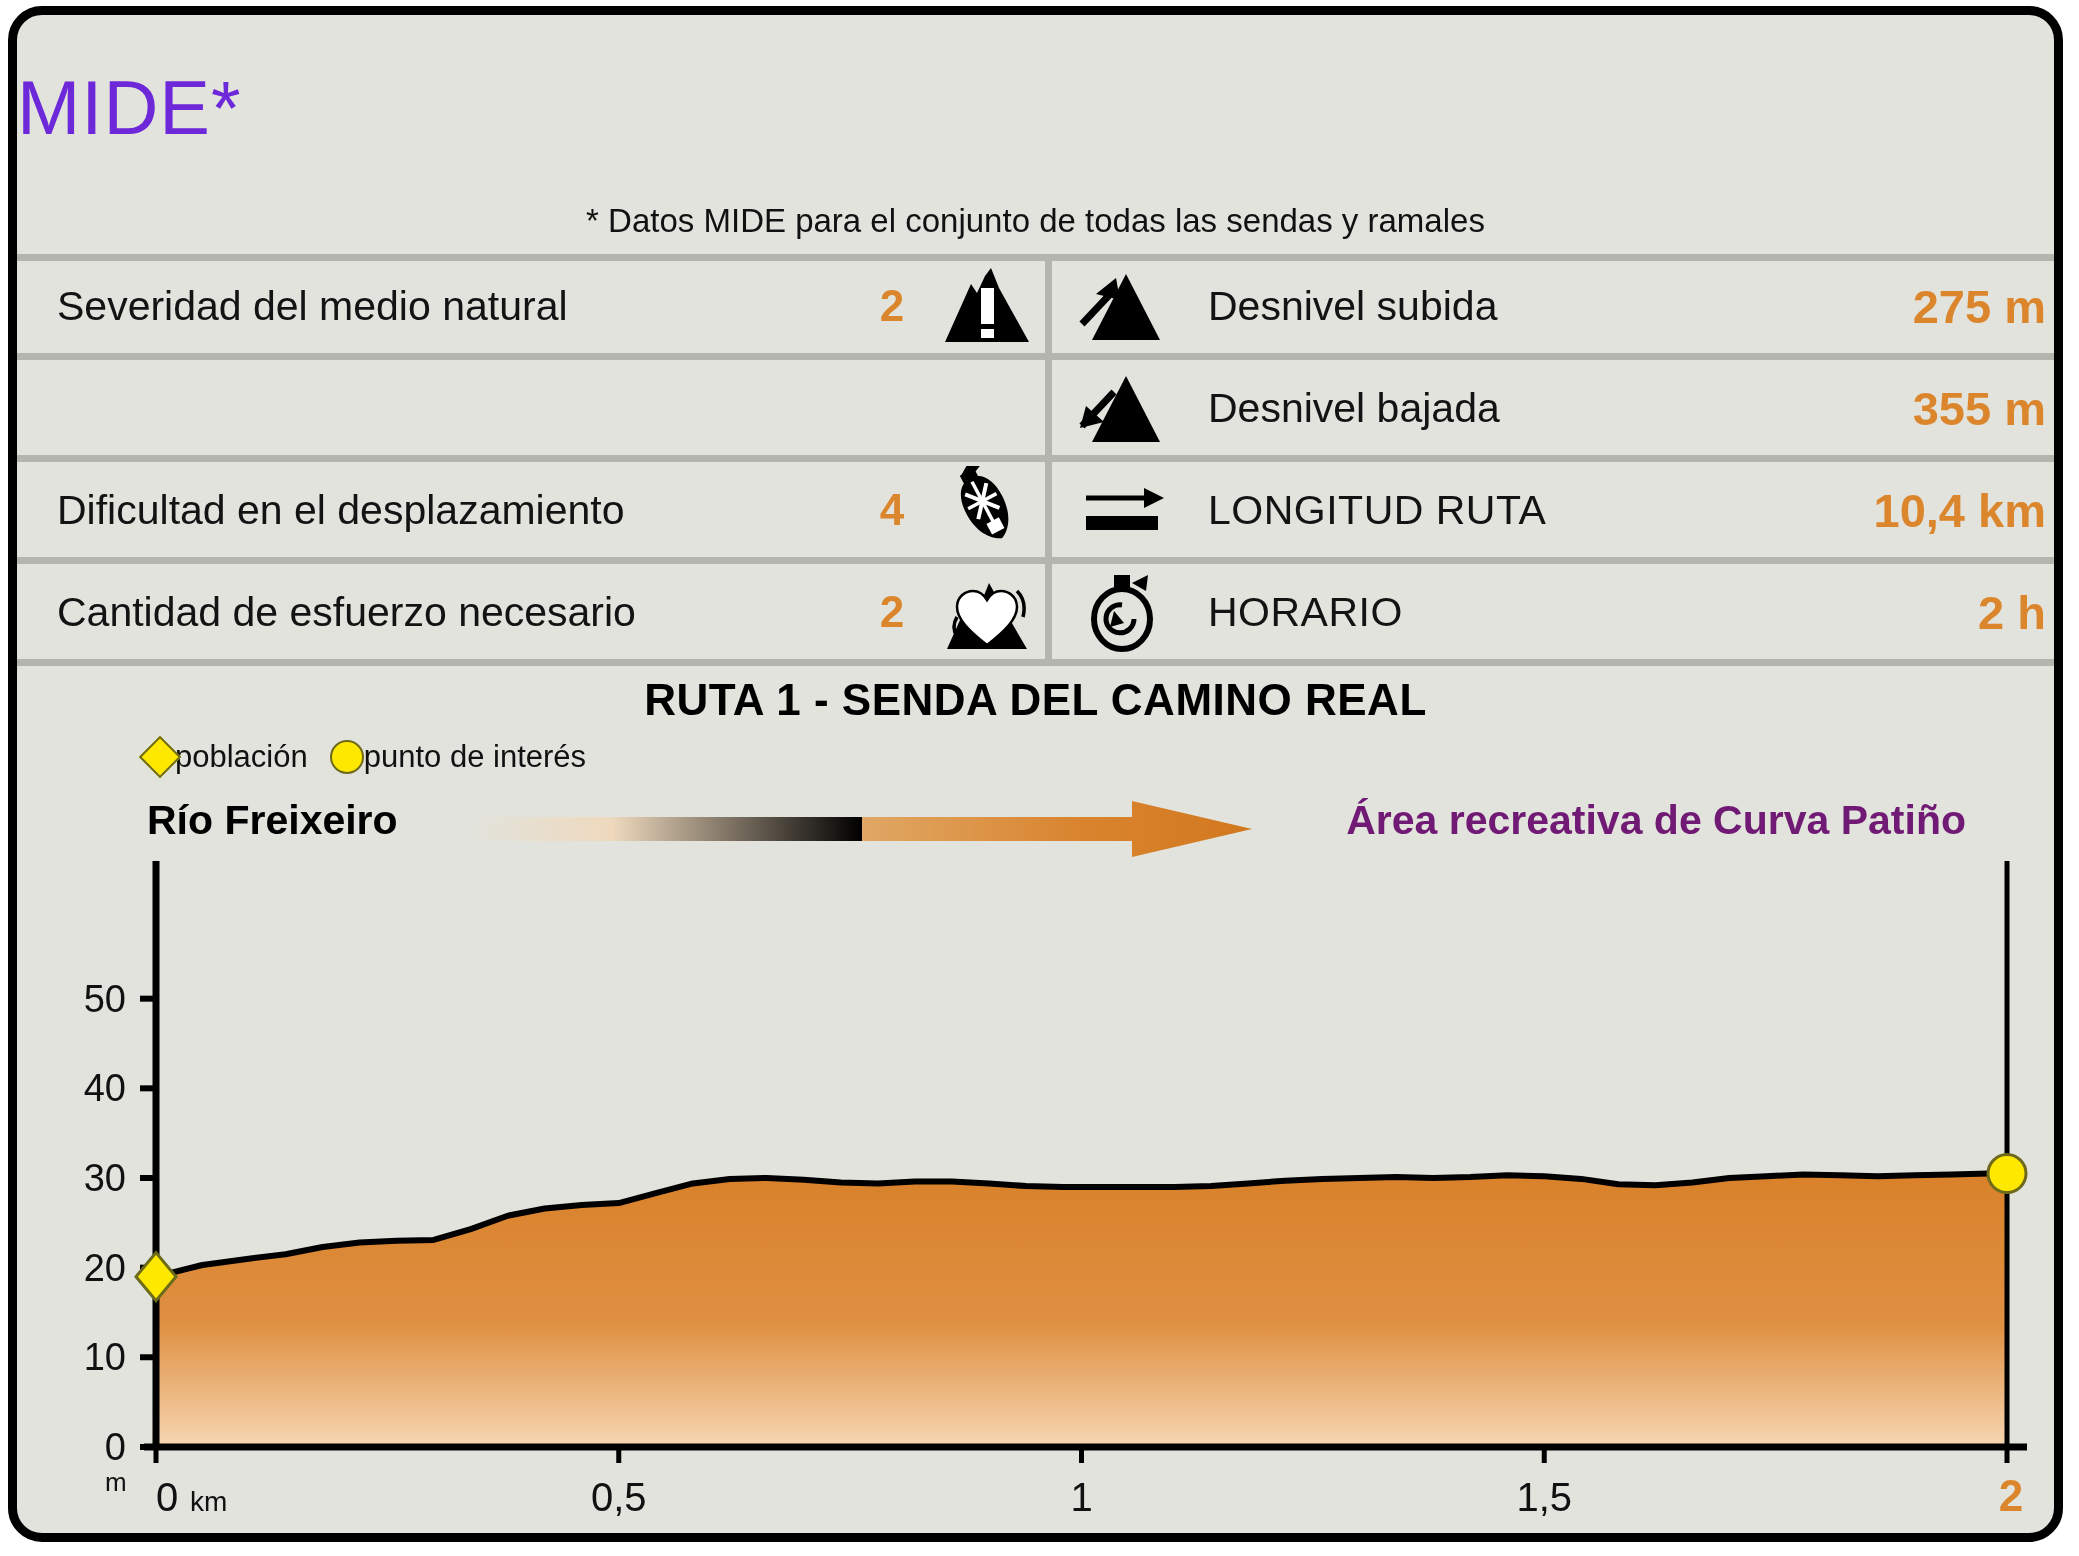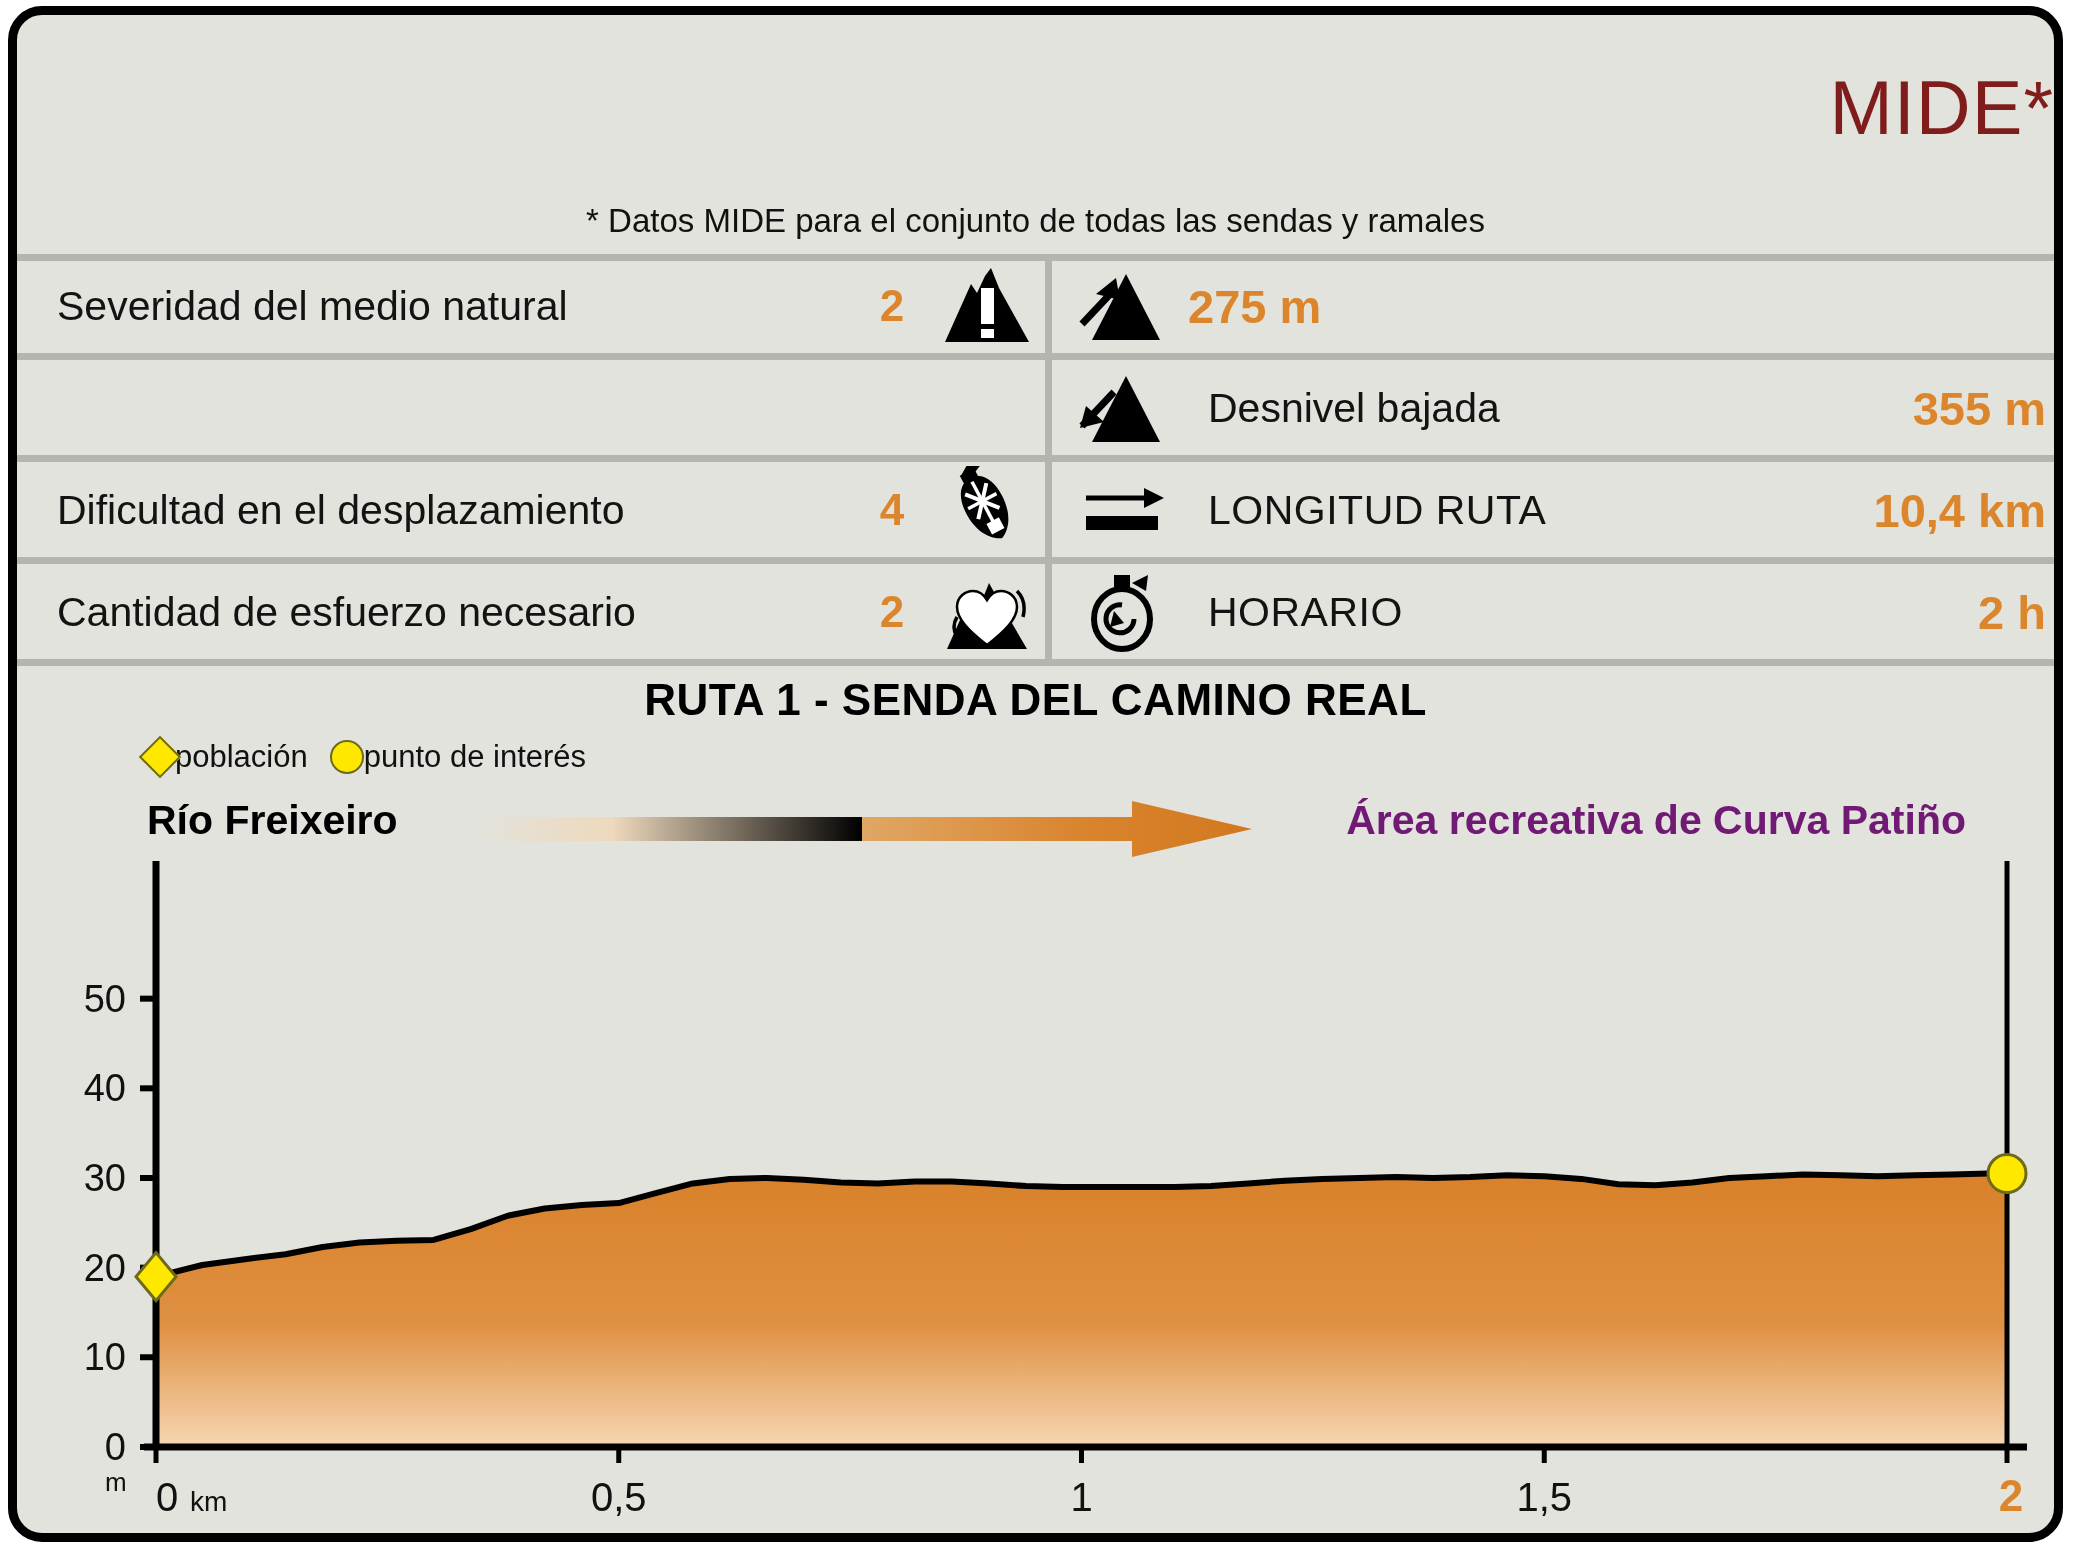--- a/index.html
+++ b/index.html
@@ -31,25 +31,25 @@
   .header {
     position: absolute;
     left: 0; top: 0;
     width: 100%;
     height: 239px;
   }
   .mide-title {
     position: absolute;
     left: 0; right: 0;
     top: 52px;
-    text-align: right;
+    text-align: left;
     font-size: 76px;
     line-height: 82px;
     font-weight: 400;
-    color: #7f1d1d;
+    color: #6d28d9;
     letter-spacing: 1px;
   }
   .mide-sub {
     position: absolute;
     left: 0; right: 0;
     top: 187px;
     text-align: center;
     font-size: 33px;
     line-height: 38px;
     color: #111;
@@ -256,20 +256,21 @@
     </div>
 
     <div class="row right" style="top:4px">
       <span class="ico">
         <svg width="100" height="76" viewBox="0 0 100 76">
           <path d="M18 72 L52 6 L86 72 Z" fill="#000"></path>
           <path d="M8 56 L40 22" stroke="#000" stroke-width="7"></path>
           <path d="M42 10 L46 32 L22 26 Z" fill="#000"></path>
         </svg>
       </span>
+      <span class="lbl">Desnivel subida</span>
       <span class="val big">275 m</span>
     </div>
 
     <div class="row right" style="top:106px">
       <span class="ico">
         <svg width="100" height="76" viewBox="0 0 100 76">
           <path d="M18 72 L52 6 L86 72 Z" fill="#000"></path>
           <path d="M40 22 L8 56" stroke="#000" stroke-width="7"></path>
           <path d="M6 58 L12 36 L30 52 Z" fill="#000"></path>
         </svg>

